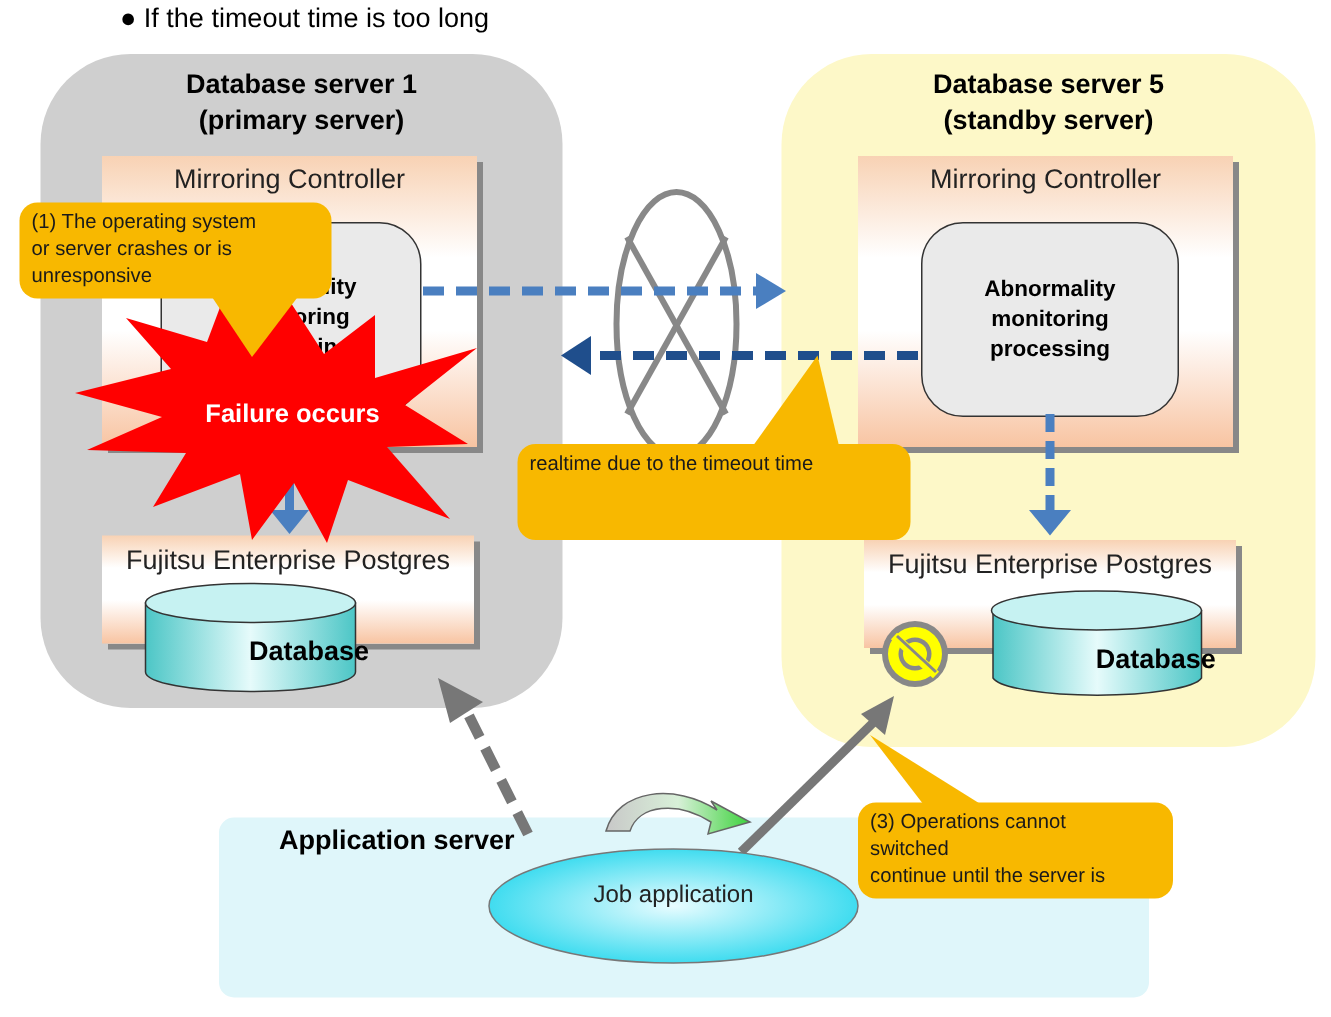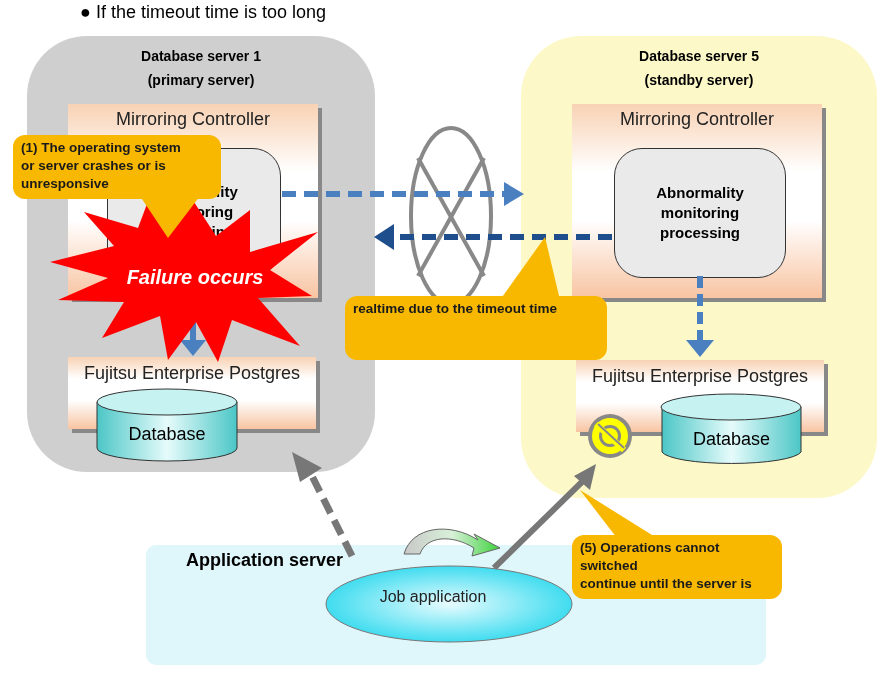--- a/index.html
+++ b/index.html
@@ -3,32 +3,32 @@
 <meta charset="utf-8">
 <style>
   html, body { margin: 0; padding: 0; background: #ffffff; }
   body { width: 887px; height: 678px; position: relative; overflow: hidden;
          font-family: "Liberation Sans", sans-serif; color: #000; }
   .abs { position: absolute; }
   .title { left: 36px; top: 2px; font-size: 18px; font-weight: normal; margin-left: 44px; }
   .server { border-radius: 60px; }
   .srv1 { left: 27px; top: 36px; width: 348px; height: 436px; background: #cfcfcf; }
   .srv2 { left: 521px; top: 36px; width: 356px; height: 462px; background: #fdf8c8; }
-  .srv-title { font-size: 14px; font-weight: bold; text-align: center; line-height: 24px; }
+  .srv-title { font-size: 18px; font-weight: bold; text-align: center; line-height: 24px; }
   .mc { background: linear-gradient(to bottom, #f8d2b4 0%, #ffffff 35%, #ffffff 60%, #f8c4a2 100%);
         box-shadow: 4px 4px 0 #888; }
   .mc-label { font-size: 18px; text-align: center; line-height: 22px; color: #222; }
   .amp { background: #eaeaea; border: 1.5px solid #333; border-radius: 28px;
          font-size: 15px; font-weight: bold; text-align: center;
          display: flex; align-items: center; justify-content: center; line-height: 20px; }
   .fep { background: linear-gradient(to bottom, #f8d2b4 0%, #ffffff 30%, #ffffff 60%, #f8c4a2 100%);
          box-shadow: 4px 4px 0 #888; }
   .fep-label { font-size: 18px; text-align: center; color: #222; }
-  .db-label { font-size: 18px; font-weight: normal; text-align: center; }
-  .callout { background: #f8b800; border-radius: 12px; font-size: 13.5px; font-weight: bold;
+  .db-label { font-size: 18px; font-weight: bold; text-align: center; padding-left: 39px; }
+  .callout { background: #f8b800; border-radius: 12px; font-size: 13.5px; font-weight: normal;
              line-height: 18px; padding: 4px 8px; box-sizing: border-box; color: #1a1a1a; }
   .app-server { left: 146px; top: 545px; width: 620px; height: 120px; background: #dff6fa; border-radius: 10px; }
   .app-label { font-size: 18px; font-weight: bold; }
   svg { position: absolute; left: 0; top: 0; }
 </style>
 </head>
 <body>
 
 <div class="abs title">
   <span>●</span>
@@ -160,28 +160,28 @@
 
   <g>
     <path d="M404,554 C412,526 450,522 478,540 L474,534 L500,548 L472,556 L474,548 C452,534 426,536 420,554 Z" fill="url(#curve)" stroke="#666" stroke-width="1"></path>
   </g>
 
   <ellipse cx="449" cy="604" rx="123" ry="38" fill="url(#ell)" stroke="#777" stroke-width="1"></ellipse>
 </svg>
 
 <div class="abs db-label" style="left:97px;top:424px;width:140px;">Database</div>
 <div class="abs db-label" style="left:662px;top:429px;width:139px;">Database</div>
-<div class="abs" style="left:118px;top:266px;width:154px;text-align:center;color:#fff;font-weight:bold;font-size:20px;font-style:italic;">Failure occurs</div>
-<div class="abs" style="left:310px;top:588px;width:246px;text-align:center;font-size:16px;color:#222;">Job application</div>
+<div class="abs" style="left:118px;top:266px;width:154px;text-align:center;color:#fff;font-weight:bold;font-size:17px;">Failure occurs</div>
+<div class="abs" style="left:326px;top:588px;width:246px;text-align:center;font-size:16px;color:#222;">Job application</div>
 
 <div class="abs callout" style="left:13px;top:135px;width:208px;height:64px;">
   <div>(1) The operating system</div>
   <div>or server crashes or is</div>
   <div>unresponsive</div>
 </div>
 <div class="abs callout" style="left:345px;top:296px;width:262px;height:64px;">
   <div>realtime due to the timeout time</div>
 </div>
 <div class="abs callout" style="left:572px;top:535px;width:210px;height:64px;">
-  <div>(5) Operations cannot</div>
+  <div>(3) Operations cannot</div>
   <div>switched</div>
   <div>continue until the server is</div>
 </div>
 
 </body></html>

